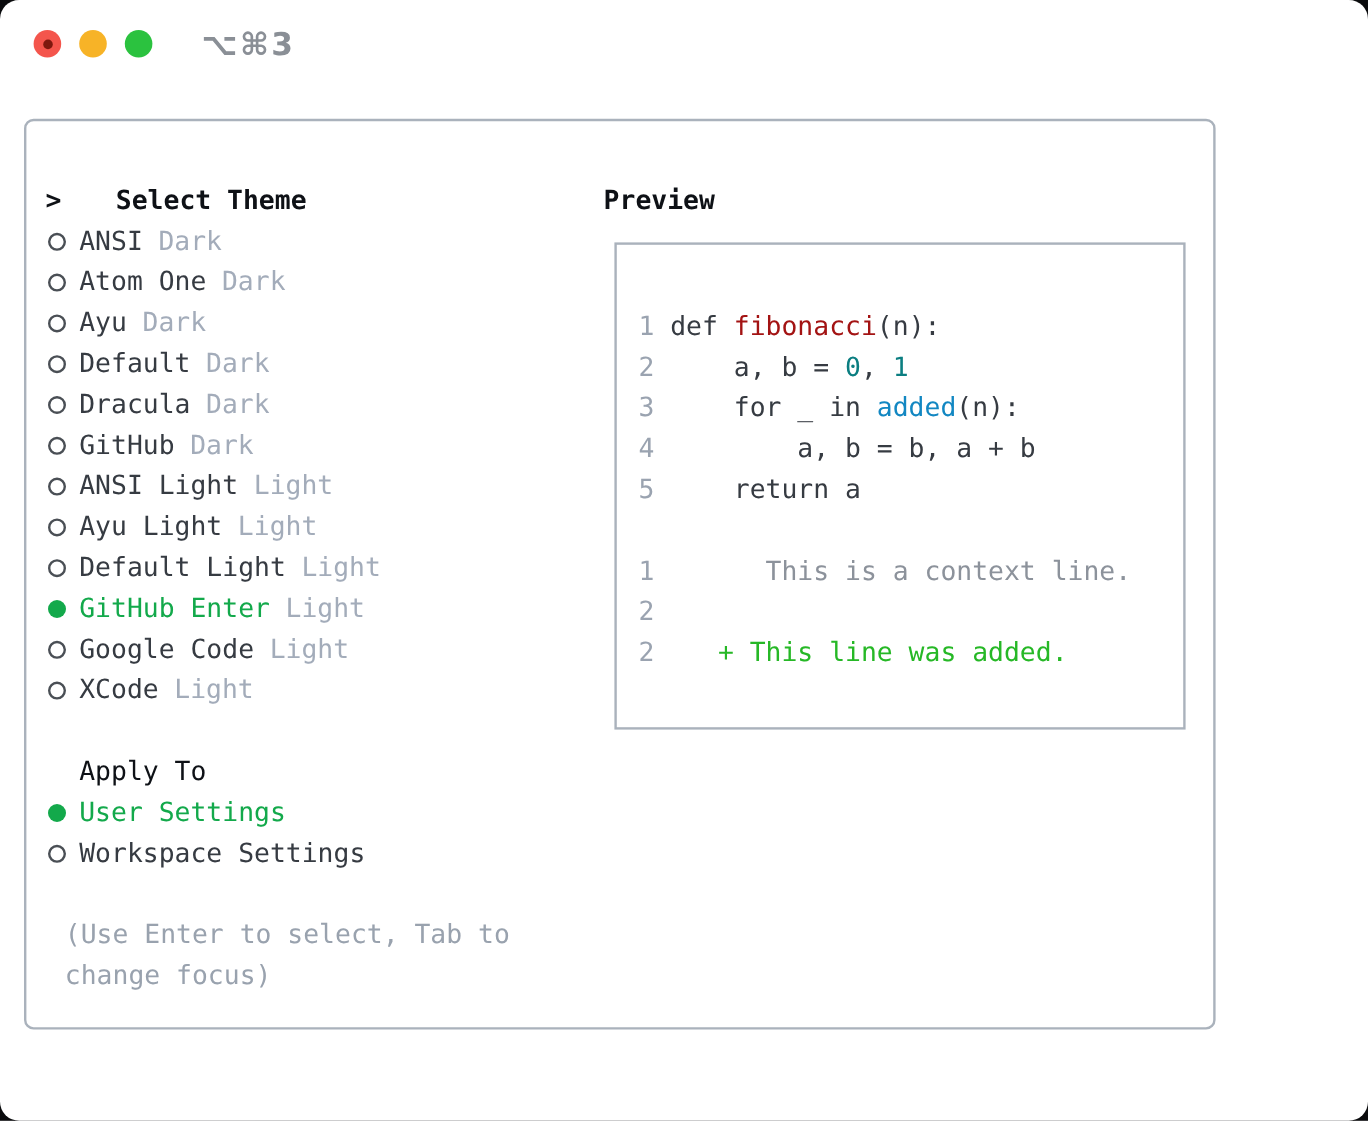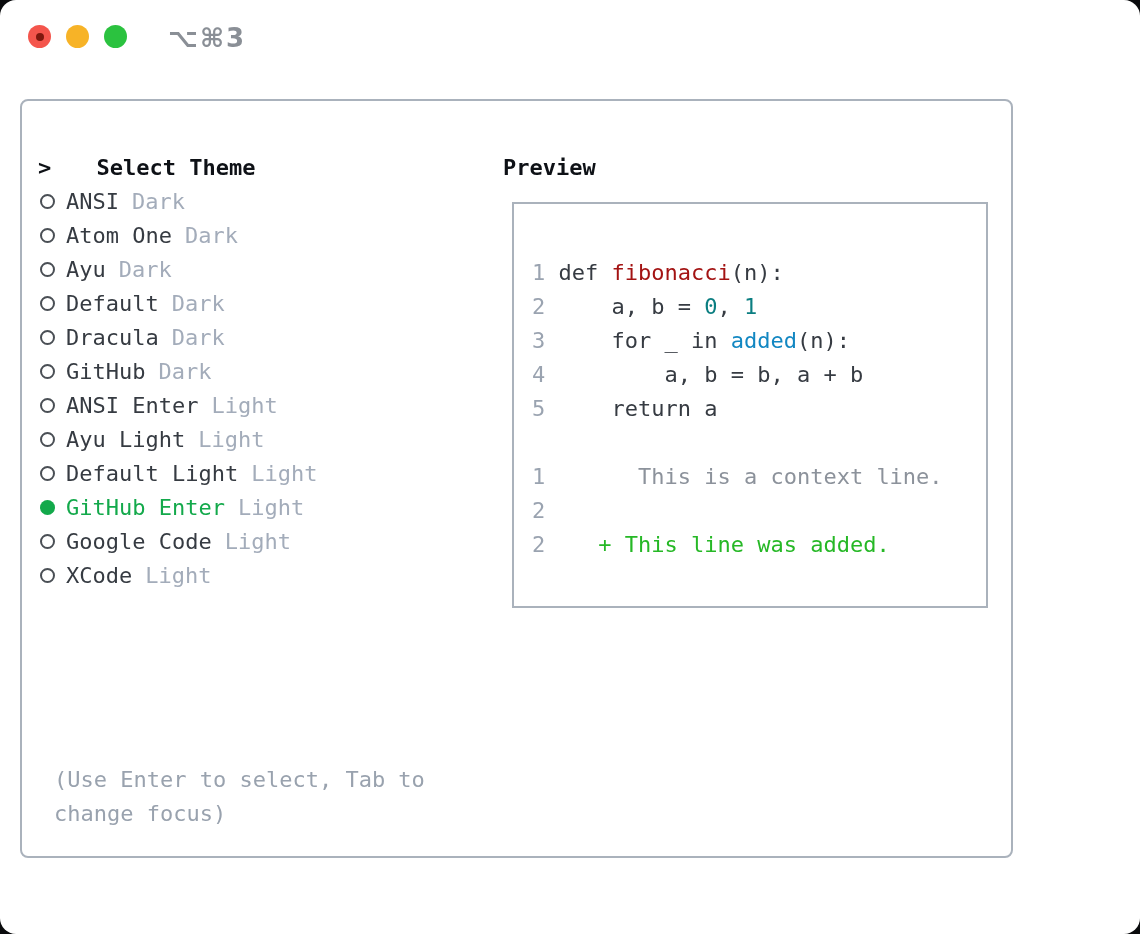--- a/index.html
+++ b/index.html
@@ -88,29 +88,38 @@
       <div class="row">
         <span class="caret">&gt; </span><span class="list-header">Select Theme</span>
       </div>
       <div id="theme-items">
           <div class="row item"><span class="radio"></span><span class="name">ANSI</span><span class="tag">Dark</span></div>
           <div class="row item"><span class="radio"></span><span class="name">Atom One</span><span class="tag">Dark</span></div>
           <div class="row item"><span class="radio"></span><span class="name">Ayu</span><span class="tag">Dark</span></div>
           <div class="row item"><span class="radio"></span><span class="name">Default</span><span class="tag">Dark</span></div>
           <div class="row item"><span class="radio"></span><span class="name">Dracula</span><span class="tag">Dark</span></div>
           <div class="row item"><span class="radio"></span><span class="name">GitHub</span><span class="tag">Dark</span></div>
-          <div class="row item"><span class="radio"></span><span class="name">ANSI Enter</span><span class="tag">Light</span></div>
+          <div class="row item"><span class="radio"></span><span class="name">ANSI Light</span><span class="tag">Light</span></div>
           <div class="row item"><span class="radio"></span><span class="name">Ayu Light</span><span class="tag">Light</span></div>
           <div class="row item"><span class="radio"></span><span class="name">Default Light</span><span class="tag">Light</span></div>
           <div class="row item sel"><span class="radio sel"></span><span class="name">GitHub Enter</span><span class="tag">Light</span></div>
           <div class="row item"><span class="radio"></span><span class="name">Google Code</span><span class="tag">Light</span></div>
           <div class="row item"><span class="radio"></span><span class="name">XCode</span><span class="tag">Light</span></div>
         </div>
     </div>
 
+    <div class="apply-block">
+      <div class="row">
+        <span class="section-header">Apply To</span>
+      </div>
+      <div id="apply-items">
+          <div class="row item sel"><span class="radio sel"></span><span class="name">User Settings</span></div>
+          <div class="row item"><span class="radio"></span><span class="name">Workspace Settings</span></div>
+        </div>
+    </div>
 
     <div class="hint-block">
       <div class="row">(Use Enter to select, Tab to</div>
       <div class="row">change focus)</div>
     </div>
 
     <div class="preview-label">Preview</div>
 
     <div class="preview-box">
       <div class="code" id="code-lines">

